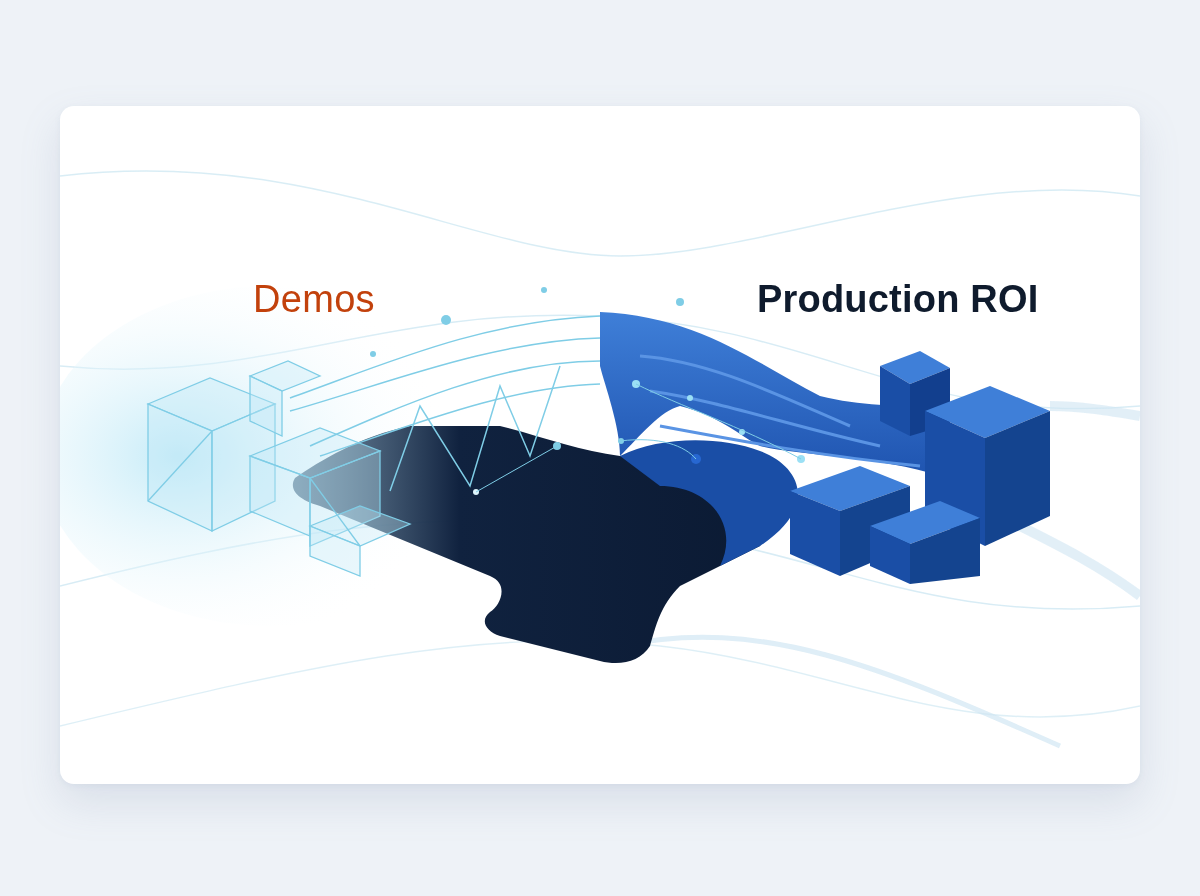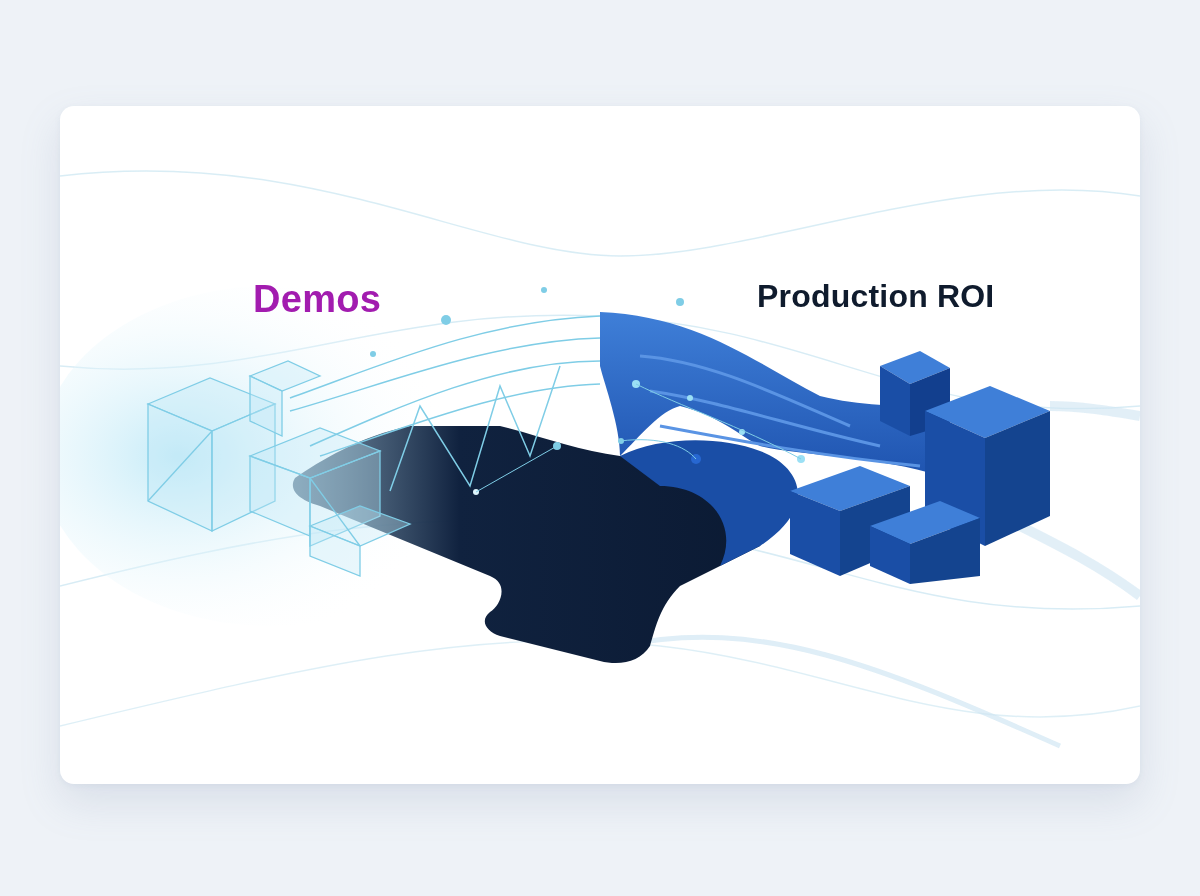--- a/index.html
+++ b/index.html
@@ -11,25 +11,25 @@
   }
   .card {
     position: absolute; left: 60px; top: 106px; width: 1080px; height: 678px;
     background: #ffffff; border-radius: 14px;
     box-shadow: 0 18px 40px rgba(120,140,170,0.18), 0 2px 6px rgba(120,140,170,0.08);
     overflow: hidden;
   }
   .art { position: absolute; left: 0; top: 0; width: 1080px; height: 678px; }
   .label-left {
     position: absolute; left: 193px; top: 172px;
-    font-size: 38px; font-weight: 700; color: #a21caf; letter-spacing: 0.3px;
+    font-size: 38px; font-weight: 400; color: #c2410c; letter-spacing: 0.3px;
   }
   .label-right {
     position: absolute; left: 697px; top: 172px;
-    font-size: 32px; font-weight: 700; color: #0f1b2d; letter-spacing: 0.2px;
+    font-size: 38px; font-weight: 700; color: #0f1b2d; letter-spacing: 0.2px;
   }
 </style>
 </head>
 <body>
 
 <div class="card">
   <svg class="art" viewBox="0 0 1080 678" xmlns="http://www.w3.org/2000/svg">
     <defs>
       <radialGradient id="glowL" cx="0.3" cy="0.5" r="0.6">
         <stop offset="0" stop-color="#bfe9f7" stop-opacity="0.9"></stop>

